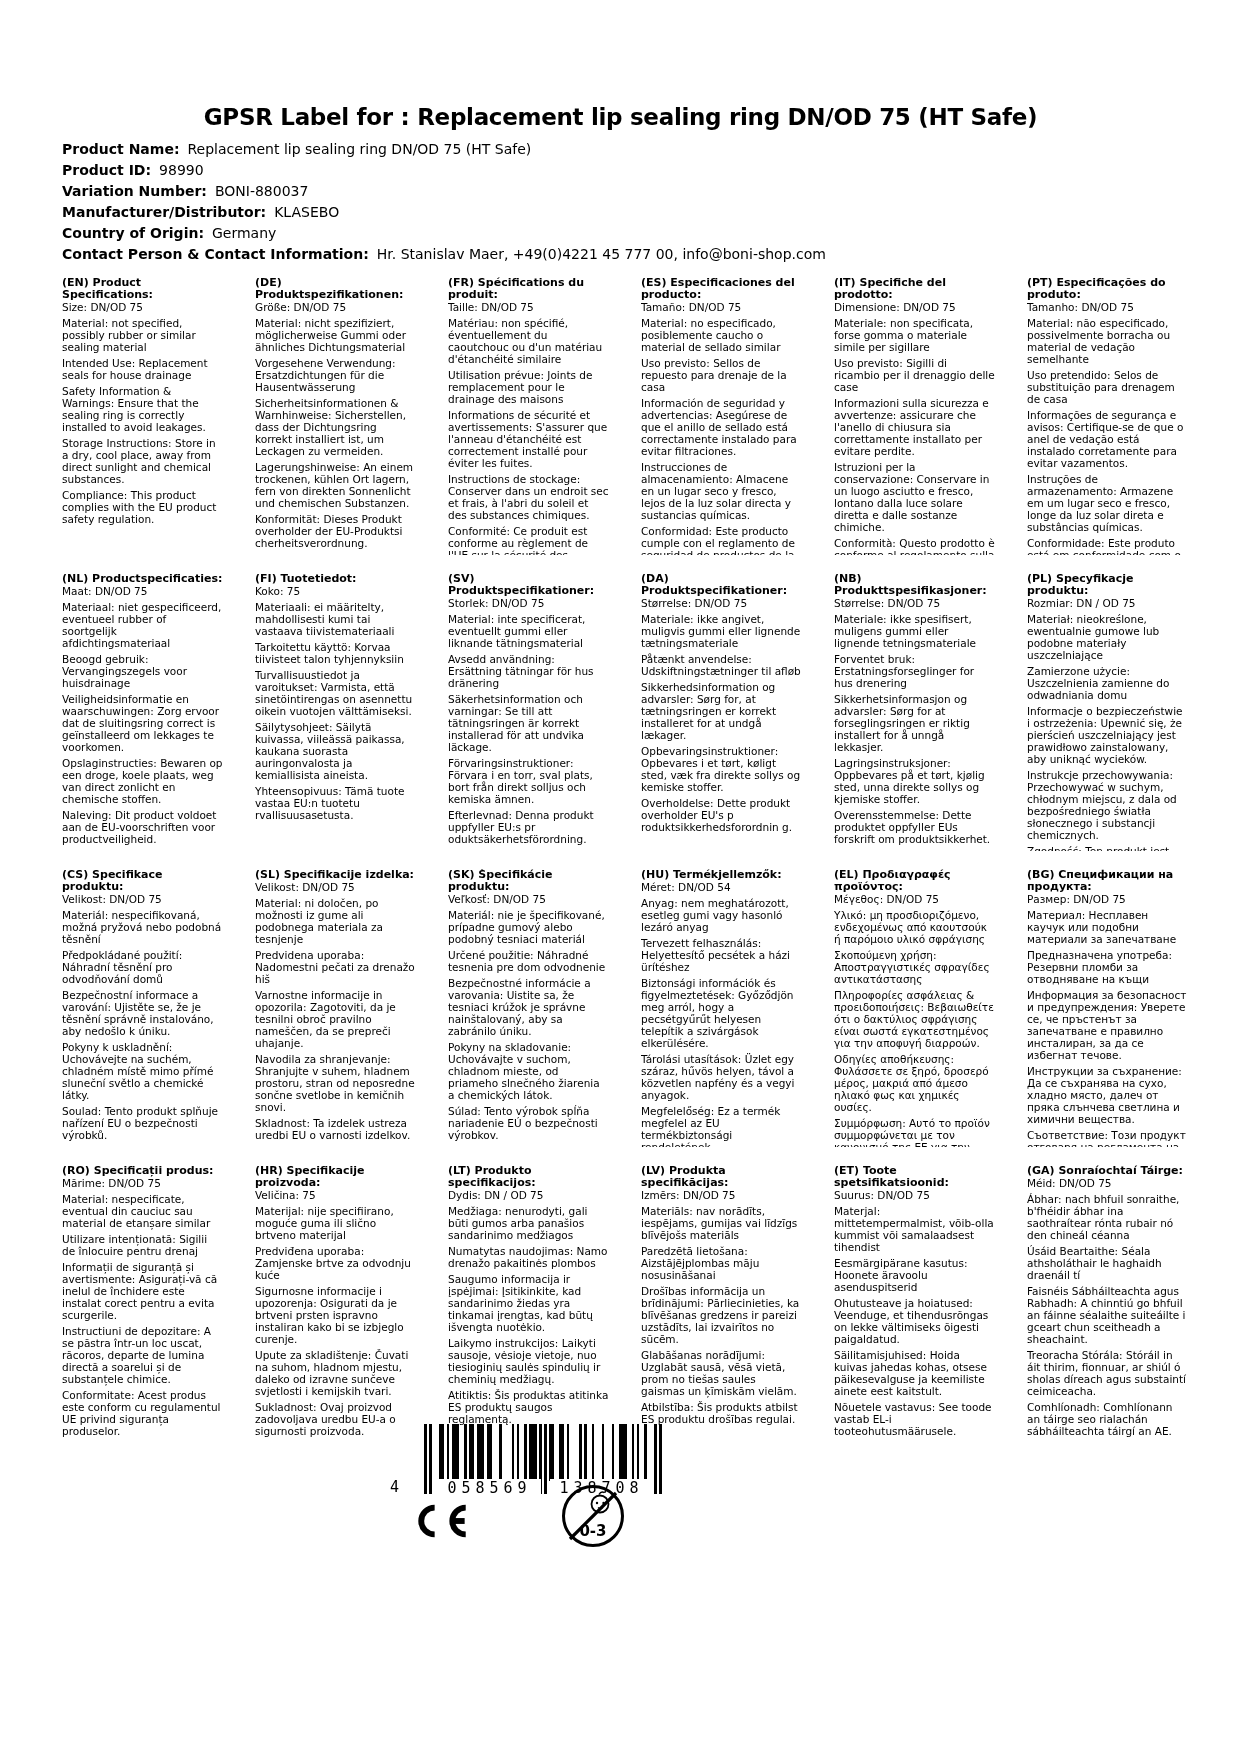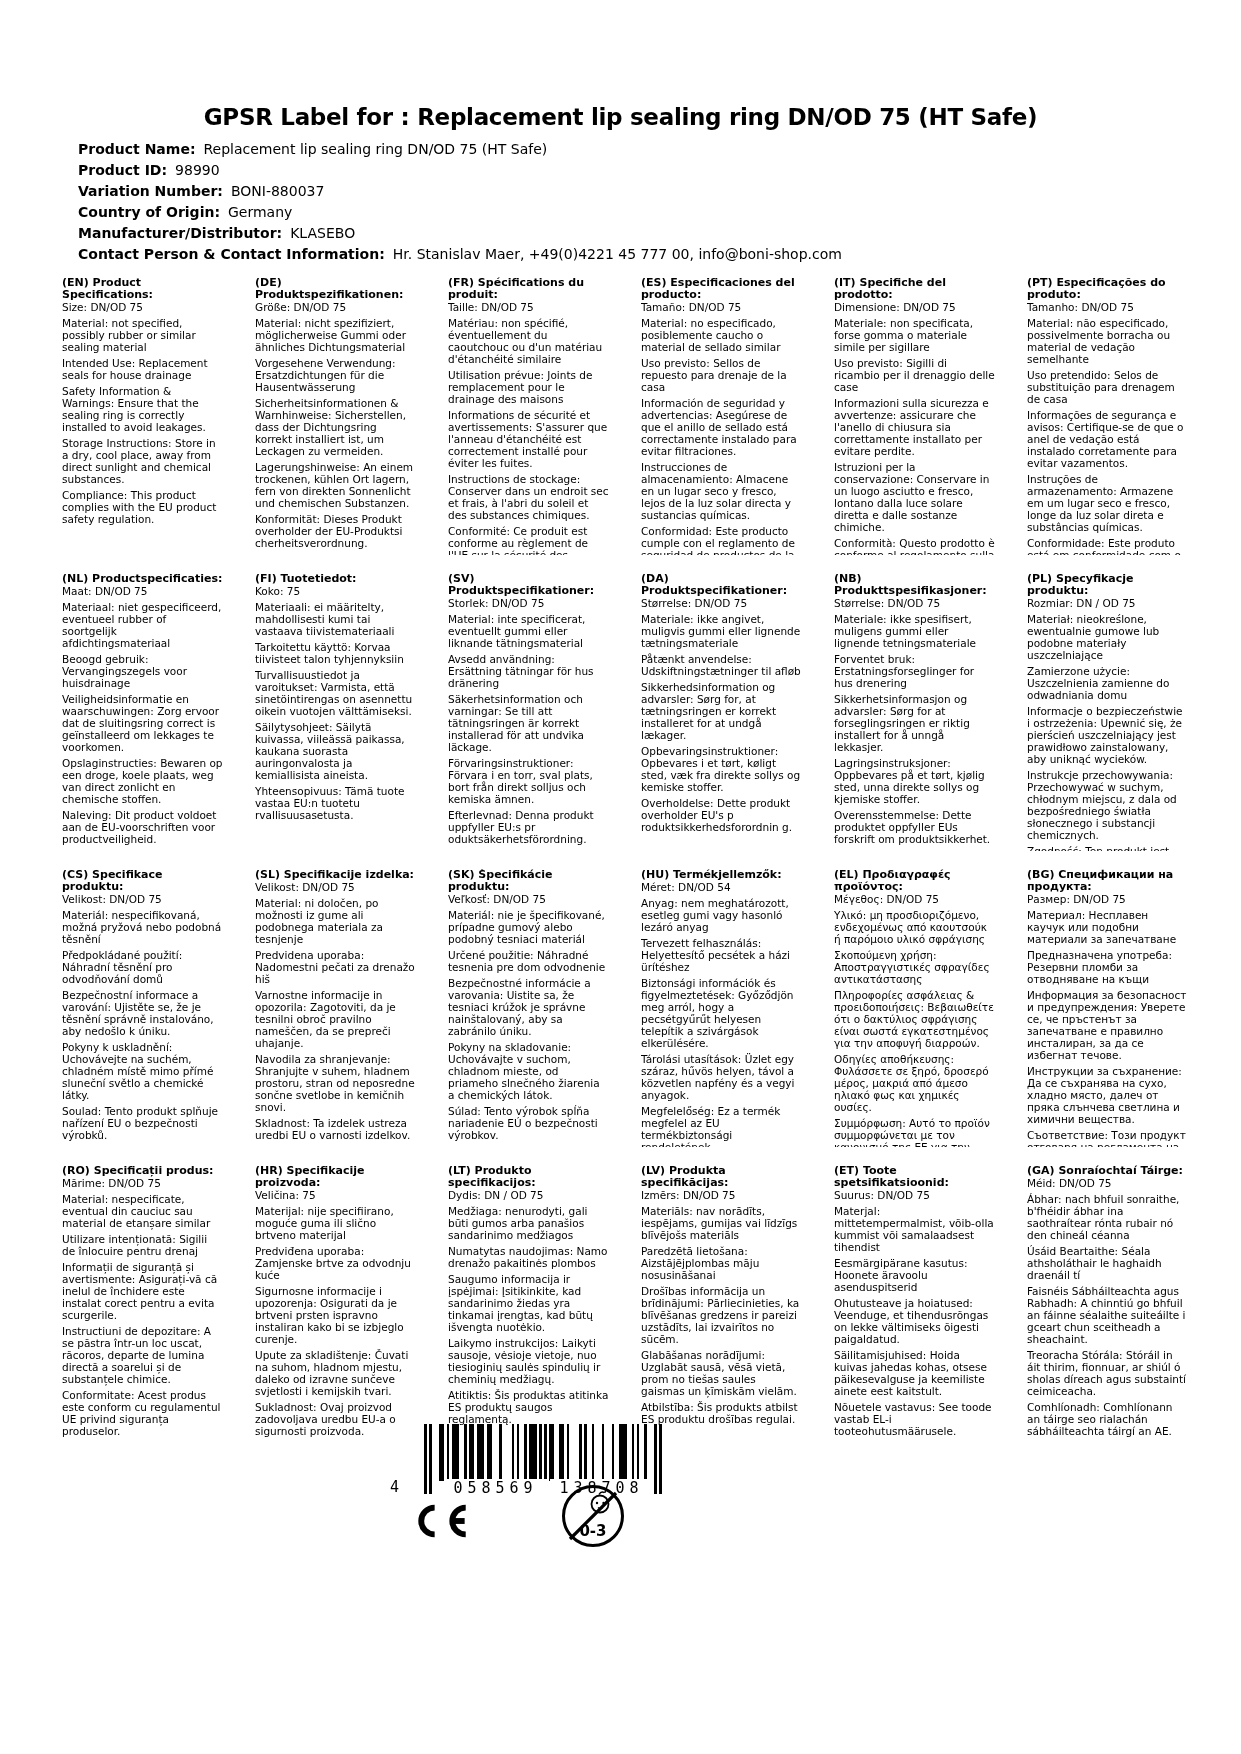--- a/index.html
+++ b/index.html
@@ -4,57 +4,57 @@
 <style>
   html,body{margin:0;padding:0;}
   body{
     width:1241px;height:1754px;background:#ffffff;color:#000;
     font-family:"DejaVu Sans",sans-serif;position:relative;overflow:hidden;
   }
   .title{
     position:absolute;top:104px;left:0;width:100%;margin:0;
     text-align:center;font-size:23px;font-weight:bold;letter-spacing:-0.3px;
   }
-  .product-info{position:absolute;left:62px;top:139px;font-size:14px;line-height:21px;margin-left:16px;}
+  .product-info{position:absolute;left:62px;top:139px;font-size:14px;line-height:21px;}
   .pi-row{white-space:nowrap;}
   .pi-label{font-weight:bold;margin-right:8px;}
   .lang-grid{
     position:absolute;left:62px;top:277px;
     display:grid;grid-template-columns:repeat(6,175px);grid-auto-rows:278px;gap:18px;
   }
   .lang-block{padding-right:14px;font-size:10.5px;line-height:12px;overflow:hidden;}
   .lang-header{font-weight:bold;font-size:11px;margin:0;}
   .lang-block p{margin:0 0 4px 0;}
   
   .barcode{position:absolute;left:424px;top:1424px;width:238px;height:80px;}
   .bars{display:flex;align-items:flex-start;height:72px;}
   .mod{width:2.5px;height:57px;flex:0 0 2.5px;}
   .mod.on{background:#000;}
   .mod.tall{height:70px;}
   .bc-num{
     position:absolute;top:55px;font-family:"DejaVu Sans Mono",monospace;
     font-size:15px;letter-spacing:5px;text-align:center;background:#fff;
   }
   .bc-first{left:-34px;top:54px;letter-spacing:0;width:24px;text-align:left;background:transparent;}
-  .bc-left{left:20px;width:103px;}
+  .bc-left{left:14px;width:103px;}
   .bc-right{left:126px;width:103px;}
   .ce-mark{position:absolute;left:410px;top:1494px;}
   .age-mark{position:absolute;left:560px;top:1483px;}
 </style>
 </head>
 <body>
 
 <h1 class="title">GPSR Label for : Replacement lip sealing ring DN/OD 75 (HT Safe)</h1>
 
 <div class="product-info" id="product-info">
     <div class="pi-row"><span class="pi-label">Product Name:</span><span class="pi-value">Replacement lip sealing ring DN/OD 75 (HT Safe)</span></div>
     <div class="pi-row"><span class="pi-label">Product ID:</span><span class="pi-value">98990</span></div>
     <div class="pi-row"><span class="pi-label">Variation Number:</span><span class="pi-value">BONI-880037</span></div>
+    <div class="pi-row"><span class="pi-label">Manufacturer/Distributor:</span><span class="pi-value">KLASEBO</span></div>
     <div class="pi-row"><span class="pi-label">Country of Origin:</span><span class="pi-value">Germany</span></div>
-    <div class="pi-row"><span class="pi-label">Manufacturer/Distributor:</span><span class="pi-value">KLASEBO</span></div>
     <div class="pi-row"><span class="pi-label">Contact Person &amp; Contact Information:</span><span class="pi-value">Hr. Stanislav Maer, +49(0)4221 45 777 00, info@boni-shop.com</span></div>
   </div>
 
 <div class="lang-grid" id="lang-grid">
     <div class="lang-block">
       <div class="lang-header">(EN) Product Specifications:</div>
       <p>Size: DN/OD 75</p>
       <p>Material: not specified, possibly rubber or similar sealing material</p>
       <p>Intended Use: Replacement seals for house drainage</p>
       <p>Safety Information &amp; Warnings: Ensure that the sealing ring is correctly installed to avoid leakages.</p>

